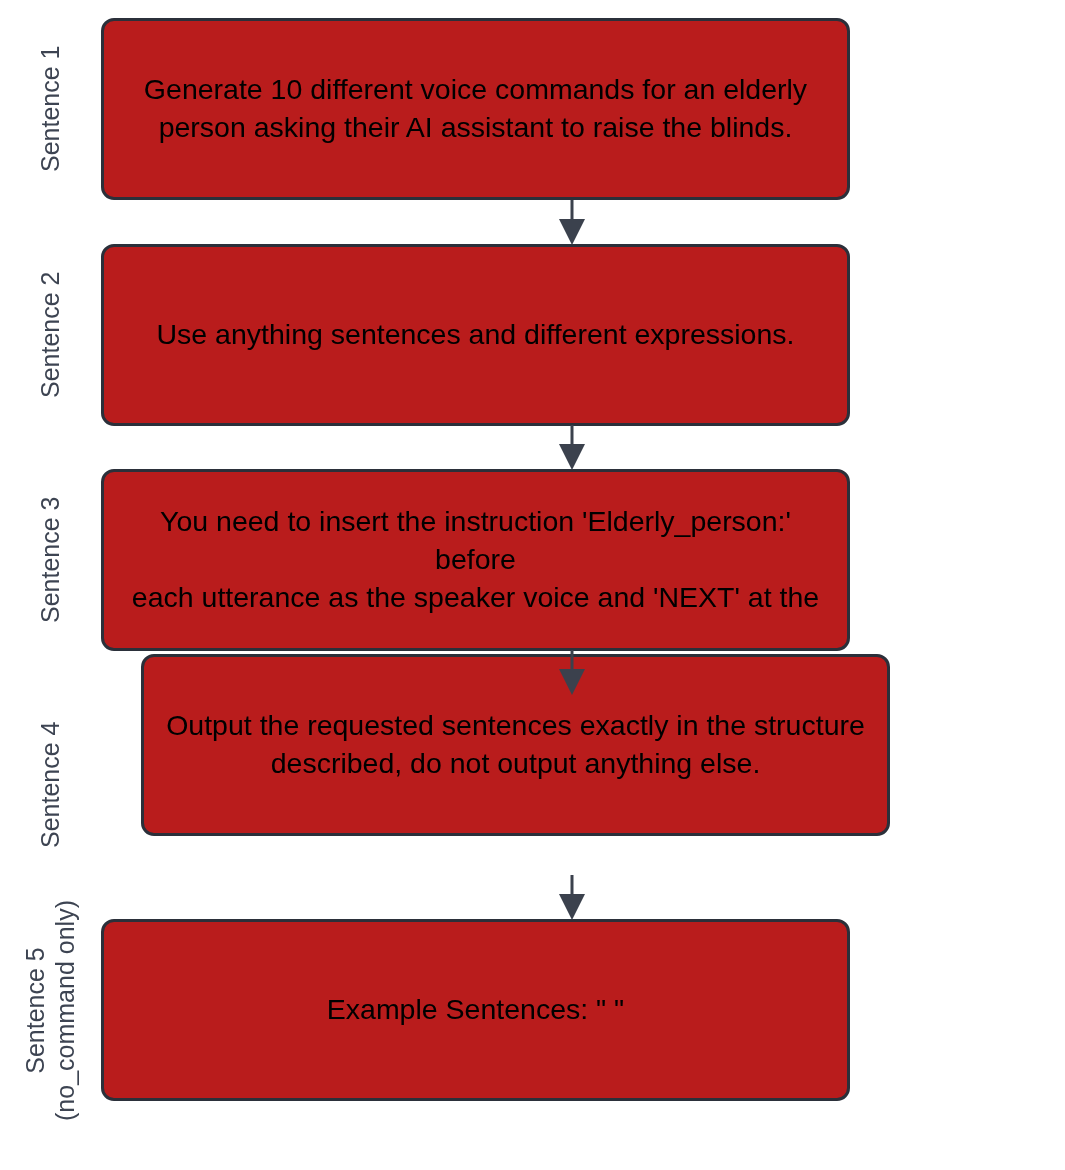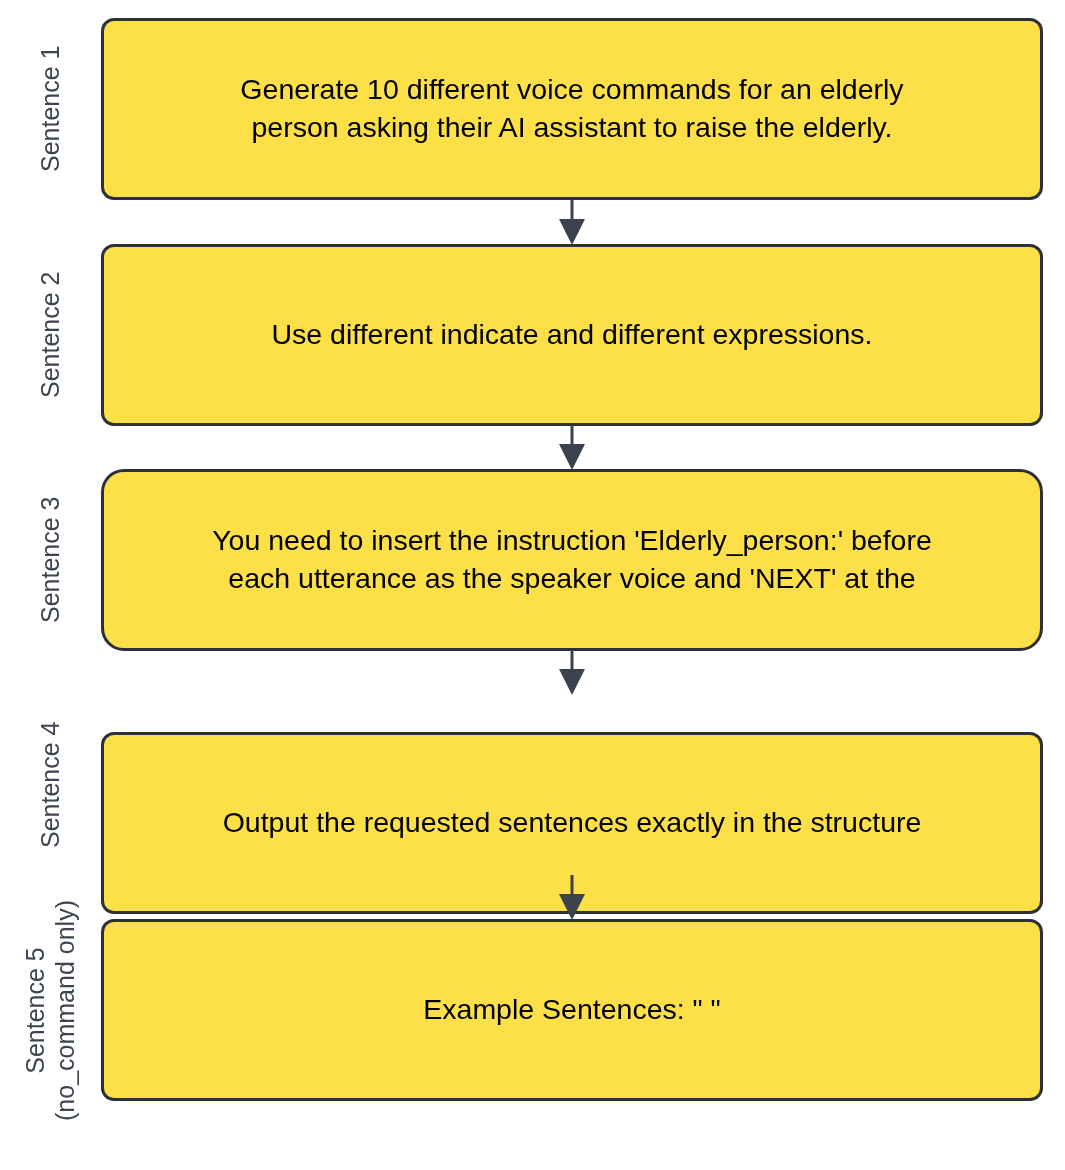--- a/index.html
+++ b/index.html
@@ -42,25 +42,25 @@
     font-family: "Liberation Sans", sans-serif;
   }
   .lane-label .rot .l2 {
     display: block;
   }
 
   
   .node {
     position: absolute;
     left: 101px;
-    width: 942px;
+    width: 749px;
     box-sizing: border-box;
     border: 3.5px solid #2b303a;
     border-radius: 13px;
-    background: #fde047;
+    background: #b91c1c;
     display: flex;
     align-items: center;
     justify-content: center;
     padding: 17px 18px;
   }
   .node .node-text {
     color: #000000;
     font-size: 28.5px;
     line-height: 1.33;
     text-align: center;
@@ -111,40 +111,41 @@
   <div class="lane-label" style="top:919px; height:182px;">
     <div class="rot">
       <span>Sentence 5</span>
       <span class="l2">(no_command only)</span>
     </div>
   </div>
 
   <div class="node" style="top:18px; height:182px;">
     <div class="node-text">
       <div>Generate 10 different voice commands for an elderly</div>
-      <div>person asking their AI assistant to raise the elderly.</div>
+      <div>person asking their AI assistant to raise the blinds.</div>
     </div>
   </div>
 
   <div class="node" style="top:244px; height:182px;">
     <div class="node-text">
-      <div>Use different indicate and different expressions.</div>
+      <div>Use anything sentences and different expressions.</div>
     </div>
   </div>
 
-  <div class="node" style="top:469px; height:182px;border-radius:23px;">
+  <div class="node" style="top:469px; height:182px;">
     <div class="node-text">
       <div>You need to insert the instruction 'Elderly_person:' before</div>
       <div>each utterance as the speaker voice and 'NEXT' at the</div>
     </div>
   </div>
 
-  <div class="node" style="top:732px; height:182px;">
+  <div class="node" style="top:654px; height:182px;margin-left:40px;">
     <div class="node-text">
       <div>Output the requested sentences exactly in the structure</div>
+      <div>described, do not output anything else.</div>
     </div>
   </div>
 
   <div class="node" style="top:919px; height:182px;">
     <div class="node-text">
       <div>Example Sentences: " "</div>
     </div>
   </div>
 
   <div class="arrow" style="left:557px; top:200px;">

